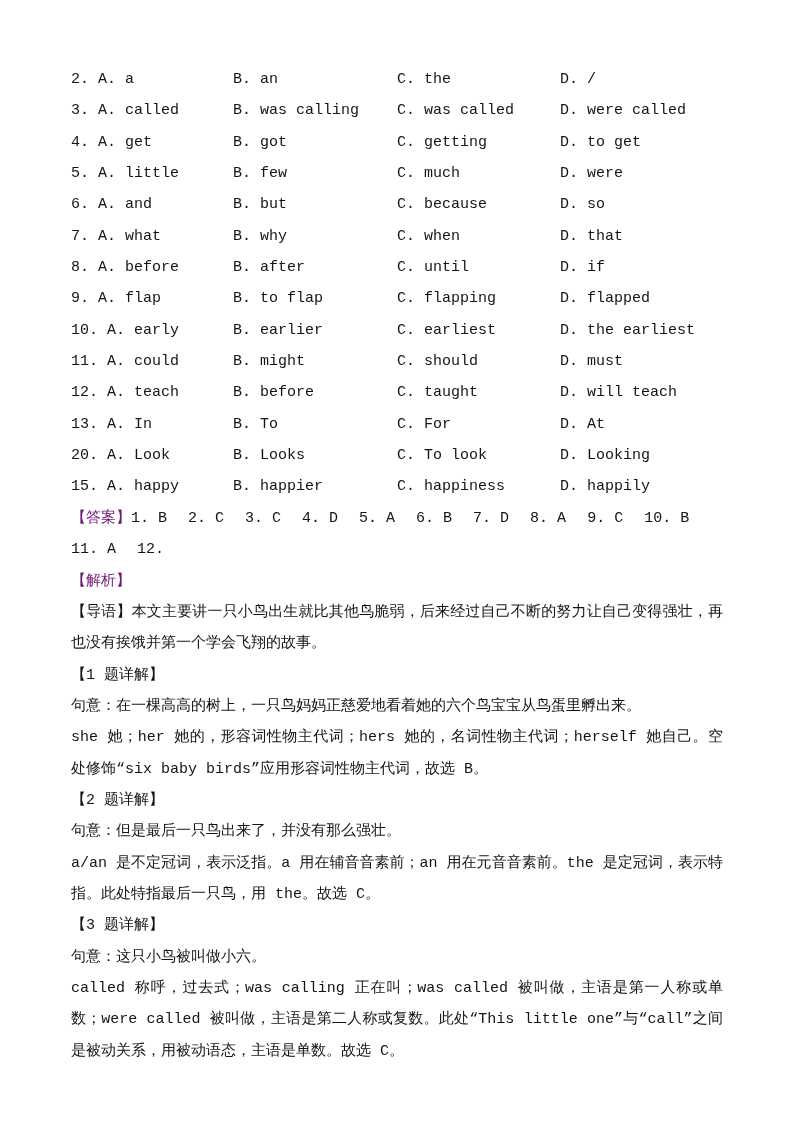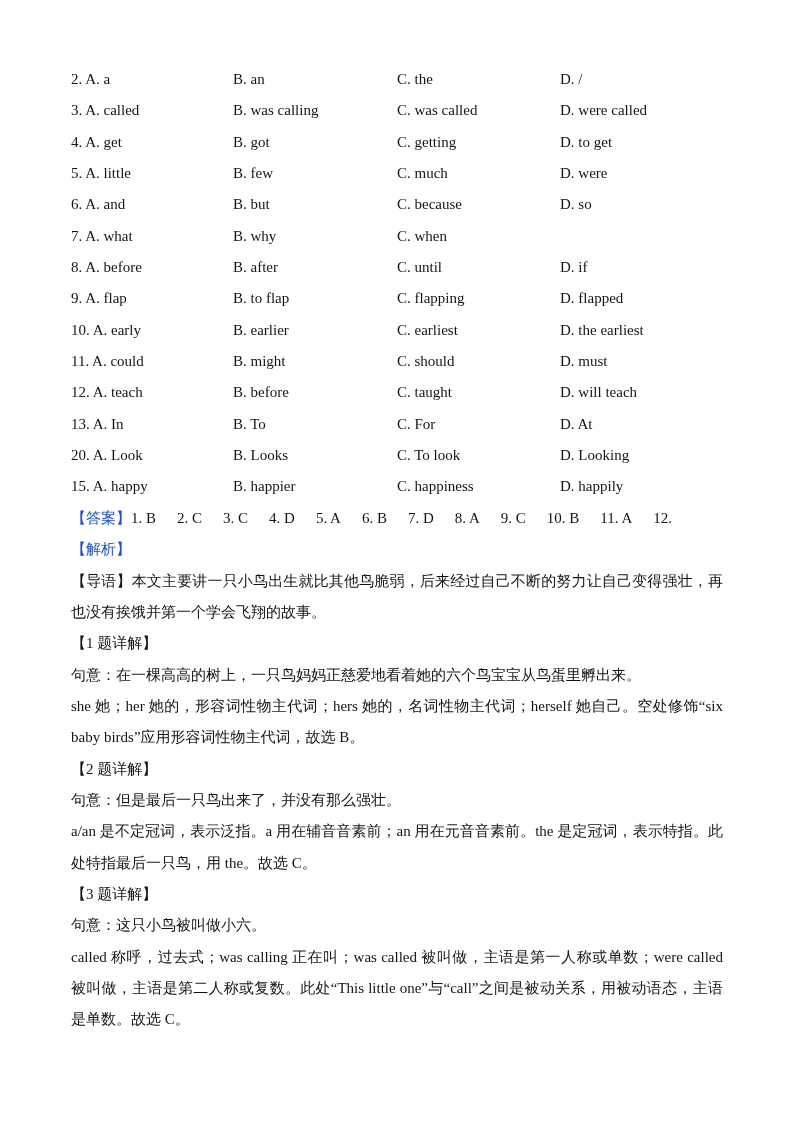--- a/index.html
+++ b/index.html
@@ -7,36 +7,36 @@
     padding: 0;
     background: #ffffff;
   }
   .page {
     position: relative;
     width: 793px;
     height: 1116px;
     background: #ffffff;
     box-sizing: border-box;
     padding: 64px 70px 16px 71px;
-    font-family: Liberation Serif, serif;
+    font-family: Liberation Mono, monospace;
     font-size: 15px;
     line-height: 31.35px;
     color: #141414;
     overflow: hidden;
   }
   .questions { width: 100%; }
   .qrow {
     display: grid;
     grid-template-columns: 162px 164px 163px 1fr;
   }
   .qcell {
     white-space: nowrap;
     overflow: hidden;
   }
-  .blue { color: #1d4ed8; }
+  .blue { color: #701a75; }
   .ans-item {
     display: inline-block;
     margin-right: 21px;
     white-space: pre;
   }
   .para { text-align: justify; }
   .line { text-align: left; }
 </style>
 </head>
 <body>
@@ -71,20 +71,21 @@
     <div class="qrow">
       <span class="qcell">6. A. and</span>
       <span class="qcell">B. but</span>
       <span class="qcell">C. because</span>
       <span class="qcell">D. so</span>
     </div>
     <div class="qrow">
       <span class="qcell">7. A. what</span>
       <span class="qcell">B. why</span>
       <span class="qcell">C. when</span>
+      <span class="qcell">D. that</span>
     </div>
     <div class="qrow">
       <span class="qcell">8. A. before</span>
       <span class="qcell">B. after</span>
       <span class="qcell">C. until</span>
       <span class="qcell">D. if</span>
     </div>
     <div class="qrow">
       <span class="qcell">9. A. flap</span>
       <span class="qcell">B. to flap</span>

